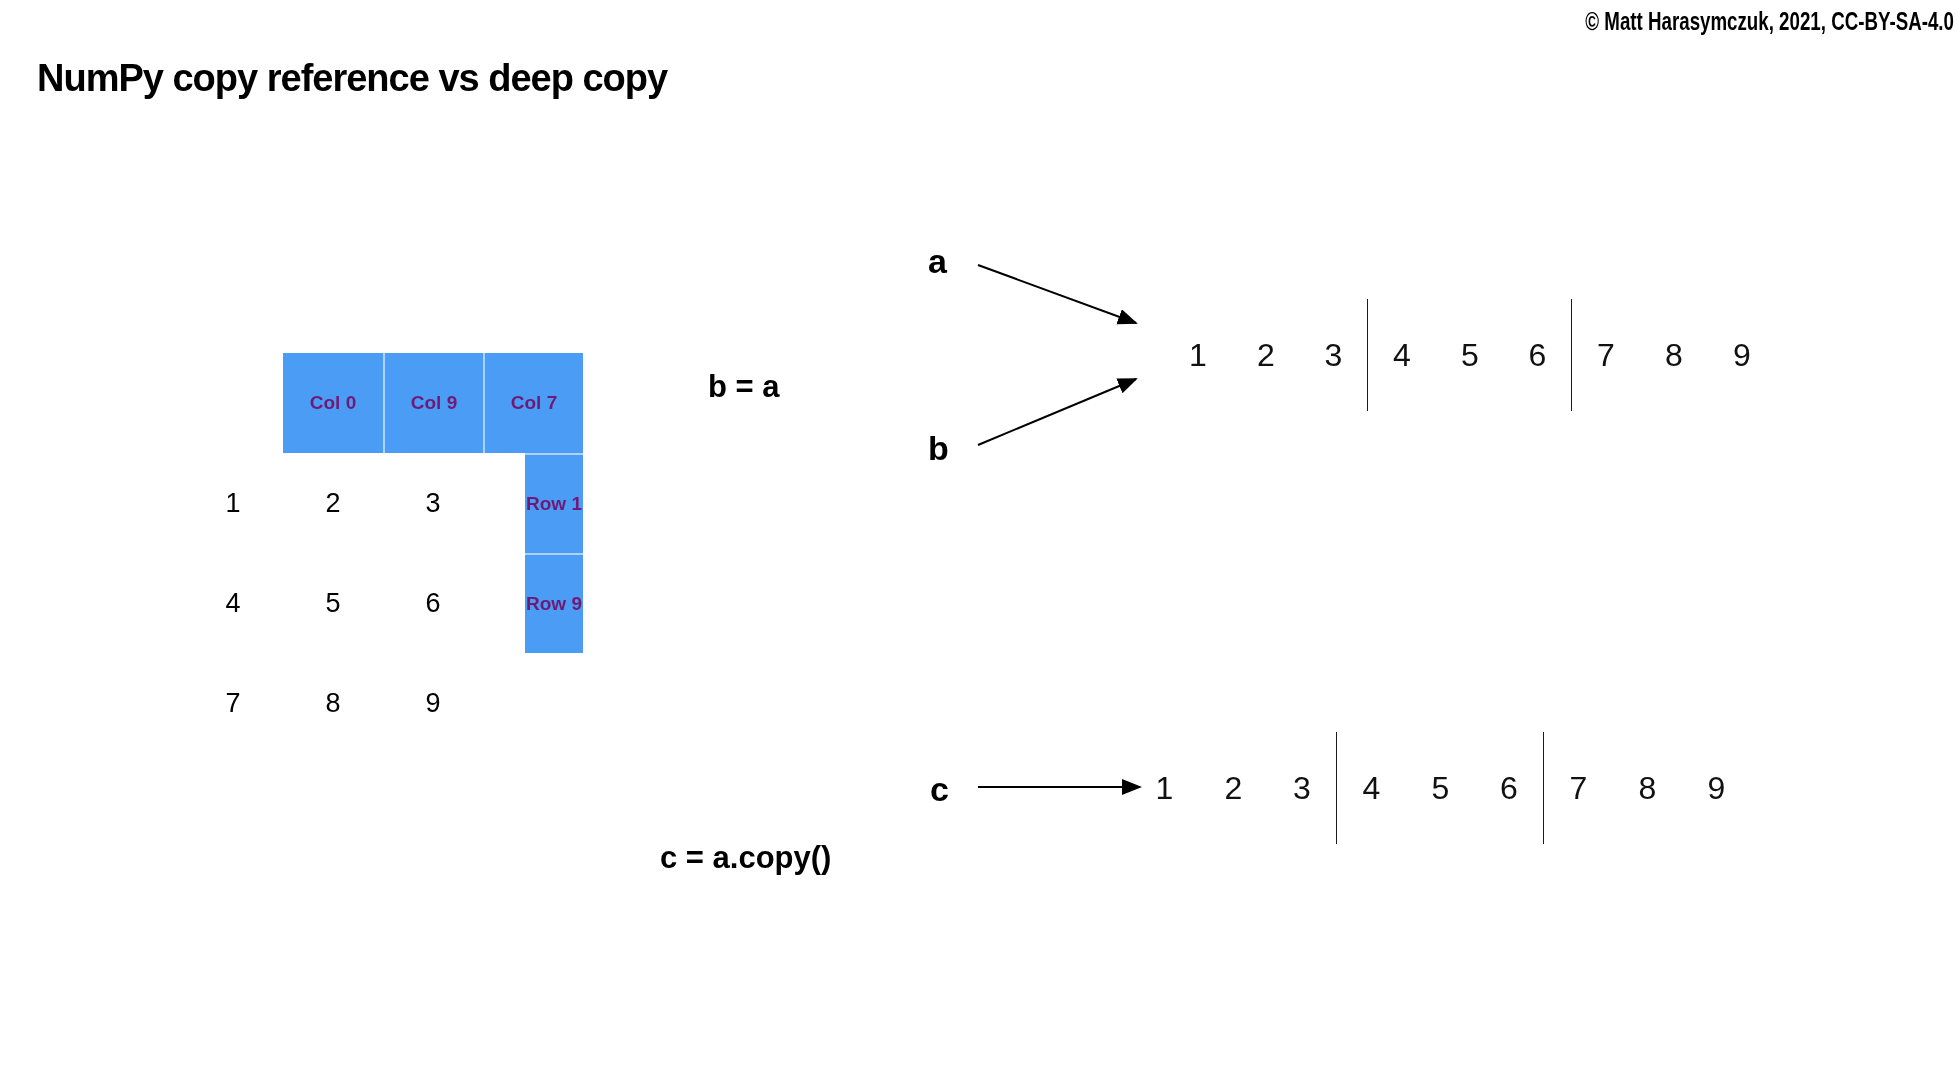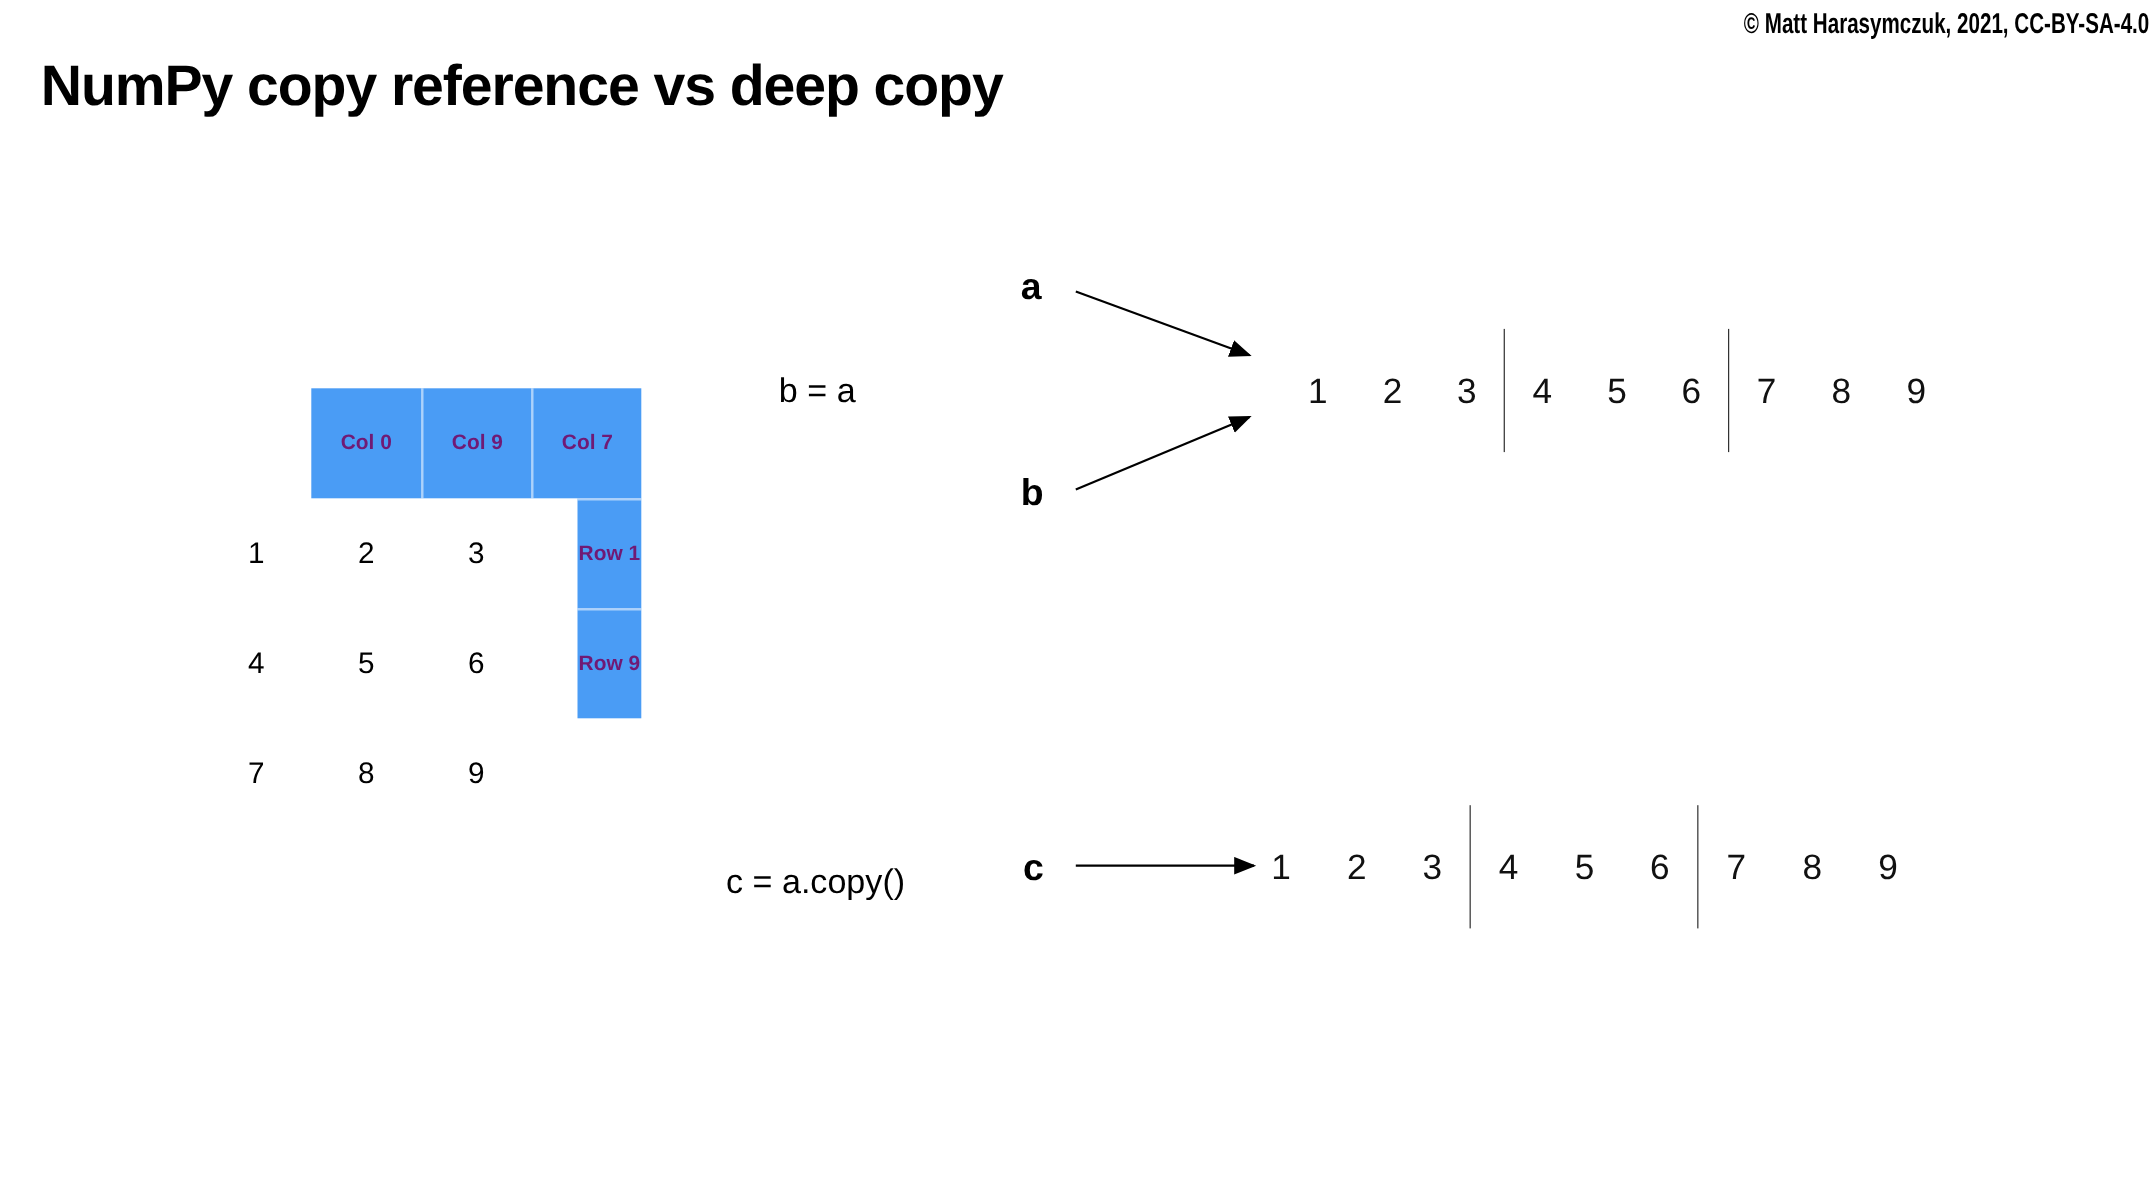--- a/index.html
+++ b/index.html
@@ -17,21 +17,21 @@
   .copyright {
     position: absolute; top: 6px; right: 6px;
     font-size: 26px; font-weight: bold; white-space: nowrap;
     transform: scaleX(0.72); transform-origin: 100% 0;
   }
 
   
   .title {
     position: absolute; left: 37px; top: 50px; height: 56px;
     display: flex; align-items: center;
-    font-size: 52px; font-weight: bold; letter-spacing: -1px; white-space: nowrap;
+    font-size: 38px; font-weight: bold; letter-spacing: -1px; white-space: nowrap;
   }
 
   
   .tbl {
     position: absolute; left: 183px; top: 353px;
     display: grid;
     grid-template-columns: repeat(4, 100px);
     grid-template-rows: repeat(4, 100px);
   }
   .cell { display: flex; align-items: center; justify-content: center; }
@@ -40,21 +40,21 @@
   .bt { border-top: 2px solid rgba(255,255,255,0.55); margin-left: 42px; }
   .data { font-size: 27px; color: #000; background: transparent; }
 
   
   .lbl {
     position: absolute; height: 40px; display: flex; align-items: center;
     font-size: 34px; font-weight: bold; white-space: nowrap;
   }
   .eq {
     position: absolute; height: 40px; display: flex; align-items: center;
-    font-size: 31px; font-weight: normal; white-space: nowrap;
+    font-size: 31px; font-weight: bold; white-space: nowrap; margin-top: 32px;
   }
 
   
   .mem { position: absolute; display: flex; height: 112px; }
   .mem-top { left: 1164px; top: 299px; }
   .mem-bot { left: 1130px; top: 732px; }
   .mcell {
     width: 68px; height: 112px;
     display: flex; align-items: center; justify-content: center;
     font-size: 32px; color: #111;
@@ -88,21 +88,21 @@
     <div class="cell data">5</div>
     <div class="cell data">6</div>
 
     <div class="cell blue bt">Row 9</div>
     <div class="cell data">7</div>
     <div class="cell data">8</div>
     <div class="cell data">9</div>
   </div>
 
   <div class="eq" style="left:708px; top:335px;">b = a</div>
-  <div class="eq" style="left:660px; top:782px;">c = a.copy()</div>
+  <div class="eq" style="left:660px; top:806px;">c = a.copy()</div>
 
   <div class="lbl" style="left:928px; top:241px;">a</div>
   <div class="lbl" style="left:928px; top:428px;">b</div>
   <div class="lbl" style="left:930px; top:769px;">c</div>
 
   <svg class="arrows" width="1960" height="1080" viewBox="0 0 1960 1080">
     <defs>
       <marker id="ah" markerWidth="11" markerHeight="9" refX="9" refY="4" orient="auto">
         <path d="M0,0 L10,4 L0,8 Z" fill="#000"></path>
       </marker>

